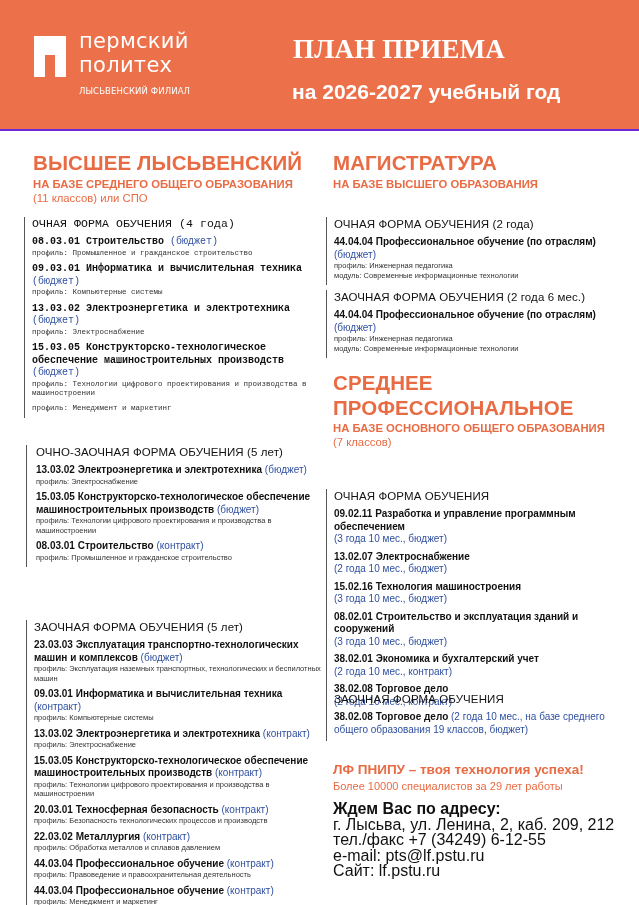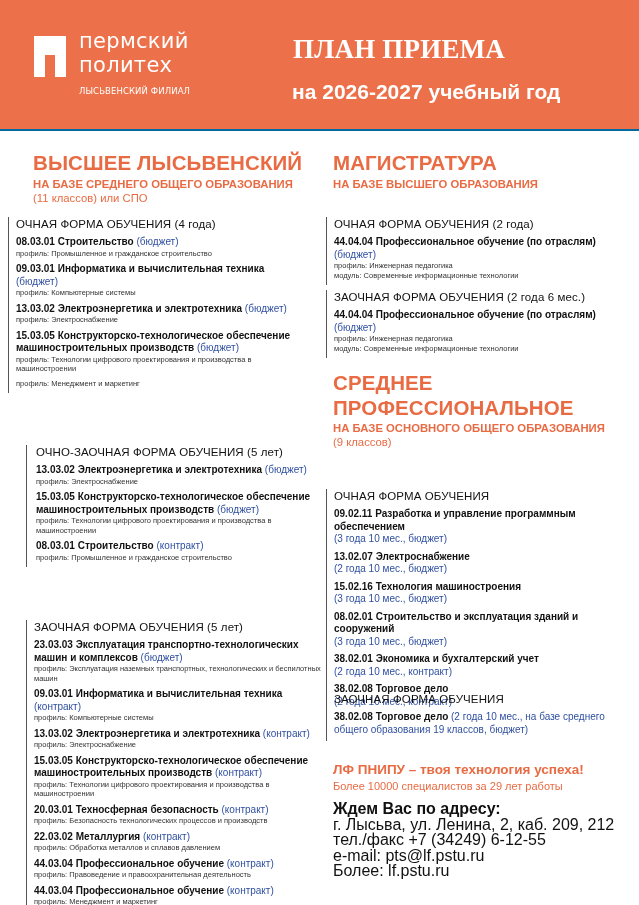--- a/index.html
+++ b/index.html
@@ -1,19 +1,19 @@
 <!DOCTYPE html>
 <html><head>
 <meta charset="utf-8">
 <style>
   * { box-sizing: border-box; margin: 0; padding: 0; }
   html, body { width: 639px; height: 905px; background: #ffffff; overflow: hidden; }
   body { font-family: "Liberation Sans", "DejaVu Sans", sans-serif; color: #1a1a1a; position: relative; }
 
-  .header { position: absolute; left: 0; top: 0; width: 639px; height: 131px; background: #ec7049; border-bottom: 2px solid #0369a1; }
+  .header { position: absolute; left: 0; top: 0; width: 639px; height: 131px; background: #ec7049; border-bottom: 2px solid #6d28d9; }
   .logo-mark { position: absolute; left: 34px; top: 36px; width: 32px; height: 41px; background: #ffffff; }
   .logo-mark::after { content: ""; position: absolute; left: 11px; top: 19px; width: 10px; height: 22px; background: #ec7049; }
   .logo-text { position: absolute; left: 79px; top: 29px; color: #fff; }
   .logo-line { font-family: "DejaVu Sans", sans-serif; font-size: 21px; line-height: 24px; letter-spacing: 0.3px; }
   .logo-branch { font-family: "DejaVu Sans", sans-serif; font-size: 8.5px; margin-top: 9px; letter-spacing: 0.1px; }
   .plan-title { position: absolute; left: 293px; top: 34px; color: #fff; font-size: 27px; font-weight: bold; letter-spacing: 0.2px; font-family: Liberation Serif, serif; }
   .plan-sub { position: absolute; left: 292px; top: 80px; color: #fff; font-size: 21px; font-weight: bold; }
 
   .col { position: absolute; top: 152px; }
   .col-left { left: 33px; width: 290px; }
@@ -49,21 +49,21 @@
   <div class="plan-title">ПЛАН ПРИЕМА</div>
   <div class="plan-sub">на 2026-2027 учебный год</div>
 </div>
 
 <div class="col col-left">
   <div class="sec-title">ВЫСШЕЕ ЛЫСЬВЕНСКИЙ</div>
   <div class="sec-sub">НА БАЗЕ СРЕДНЕГО ОБЩЕГО ОБРАЗОВАНИЯ</div>
   <div class="sec-sub light" style="margin-top:0">(11 классов) или СПО</div>
 </div>
 
-<div class="block" id="hb0" style="left:8px; top:217px; width:295px;">
+<div class="block" id="hb0" style="left:24px; top:217px; width:295px;font-family:Liberation Mono, monospace;">
     <div class="block-title">ОЧНАЯ ФОРМА ОБУЧЕНИЯ (4 года)</div>
     <div class="item">
       <div class="item-name"><span>08.03.01 Строительство</span> <span class="tag">(бюджет)</span></div>
       <div class="item-profile">профиль: Промышленное и гражданское строительство</div>
     </div>
     <div class="item">
       <div class="item-name"><span>09.03.01 Информатика и вычислительная техника</span> <span class="tag">(бюджет)</span></div>
       <div class="item-profile">профиль: Компьютерные системы</div>
     </div>
     <div class="item">
@@ -148,21 +148,21 @@
       <div class="item-name"><span>44.04.04 Профессиональное обучение (по отраслям)</span> <span class="tag">(бюджет)</span></div>
       <div class="item-profile">профиль: Инженерная педагогика</div>
       <div class="item-profile">модуль: Современные информационные технологии</div>
     </div>
   </div>
 
 <div class="col col-right" style="top:370px;">
   <div class="sec-title" style="line-height:25px;">СРЕДНЕЕ</div>
   <div class="sec-title" style="line-height:25px;">ПРОФЕССИОНАЛЬНОЕ</div>
   <div class="sec-sub" style="margin-top:1px">НА БАЗЕ ОСНОВНОГО ОБЩЕГО ОБРАЗОВАНИЯ</div>
-  <div class="sec-sub light" style="margin-top:0">(9 классов)</div>
+  <div class="sec-sub light" style="margin-top:0">(7 классов)</div>
 </div>
 
 <div class="block" id="sb0" style="left:326px; top:489px; width:305px;">
     <div class="block-title">ОЧНАЯ ФОРМА ОБУЧЕНИЯ</div>
     <div class="item">
       <div class="item-name"><span>09.02.11 Разработка и управление программным обеспечением</span> </div>
       <div class="item-term">(3 года 10 мес., бюджет)</div>
     </div>
     <div class="item">
       <div class="item-name"><span>13.02.07 Электроснабжение</span> </div>
@@ -192,14 +192,14 @@
     </div>
   </div>
 
 <div class="slogan">ЛФ ПНИПУ – твоя технология успеха!</div>
 <div class="slogan-sub">Более 10000 специалистов за 29 лет работы</div>
 <div class="contacts">
   <div class="c-head">Ждем Вас по адресу:</div>
   <div>г. Лысьва, ул. Ленина, 2, каб. 209, 212</div>
   <div>тел./факс +7 (34249) 6-12-55</div>
   <div>e-mail: pts@lf.pstu.ru</div>
-  <div>Более: lf.pstu.ru</div>
+  <div>Сайт: lf.pstu.ru</div>
 </div>
 
 </body></html>

